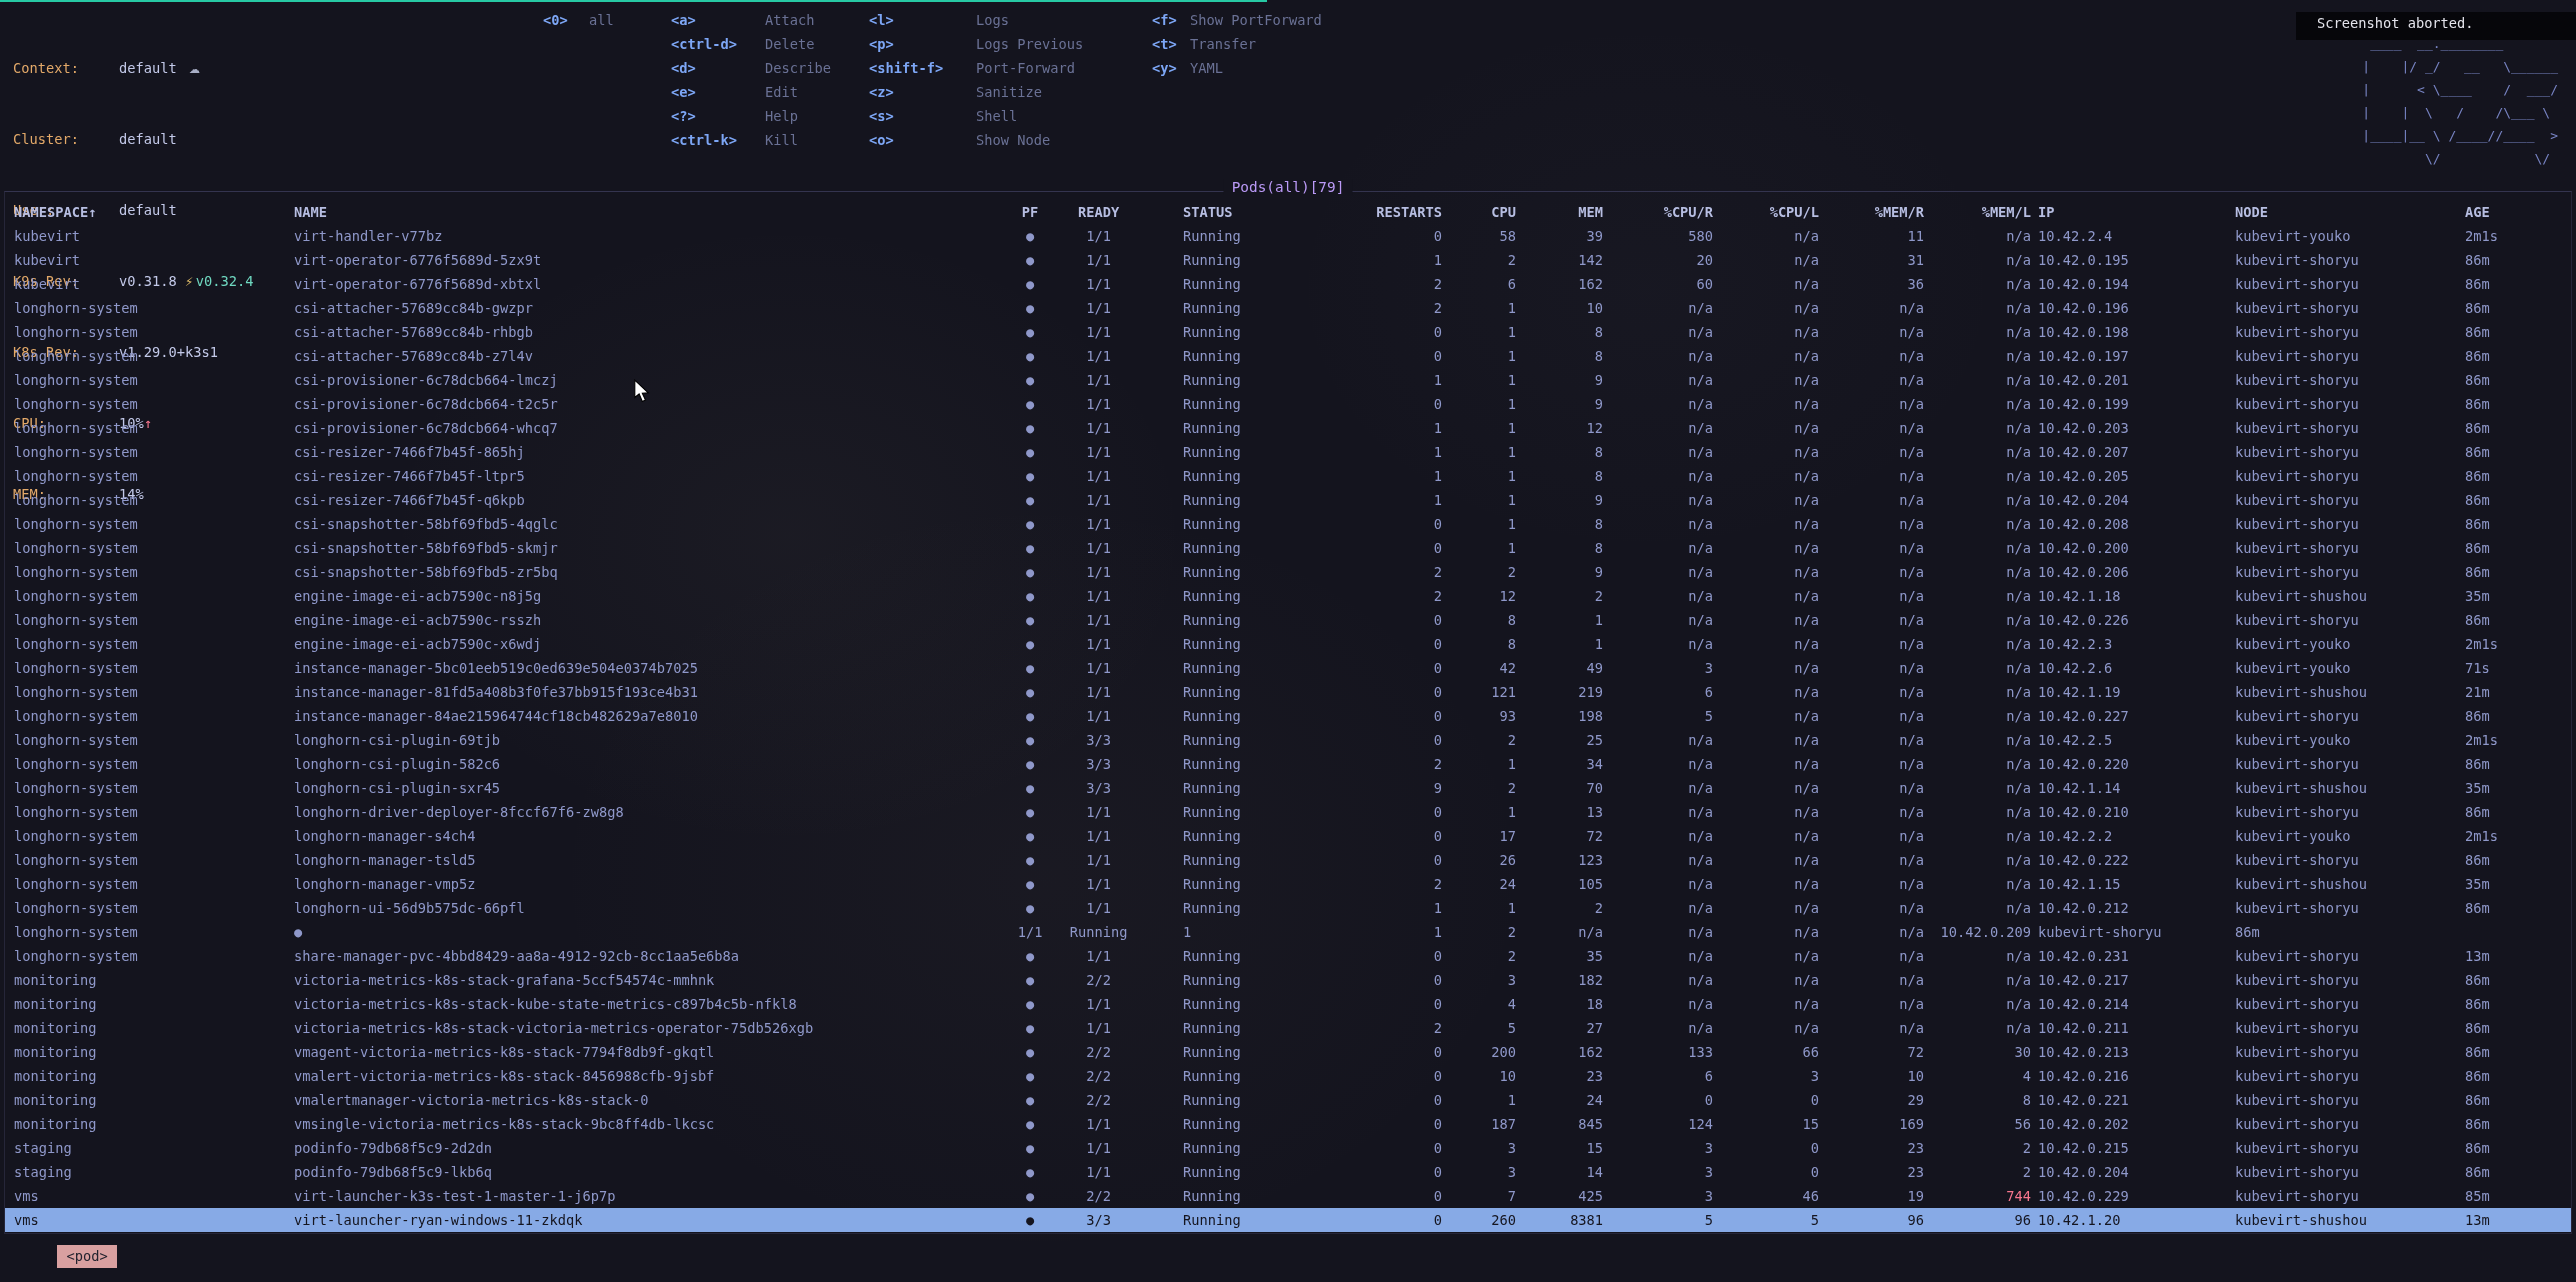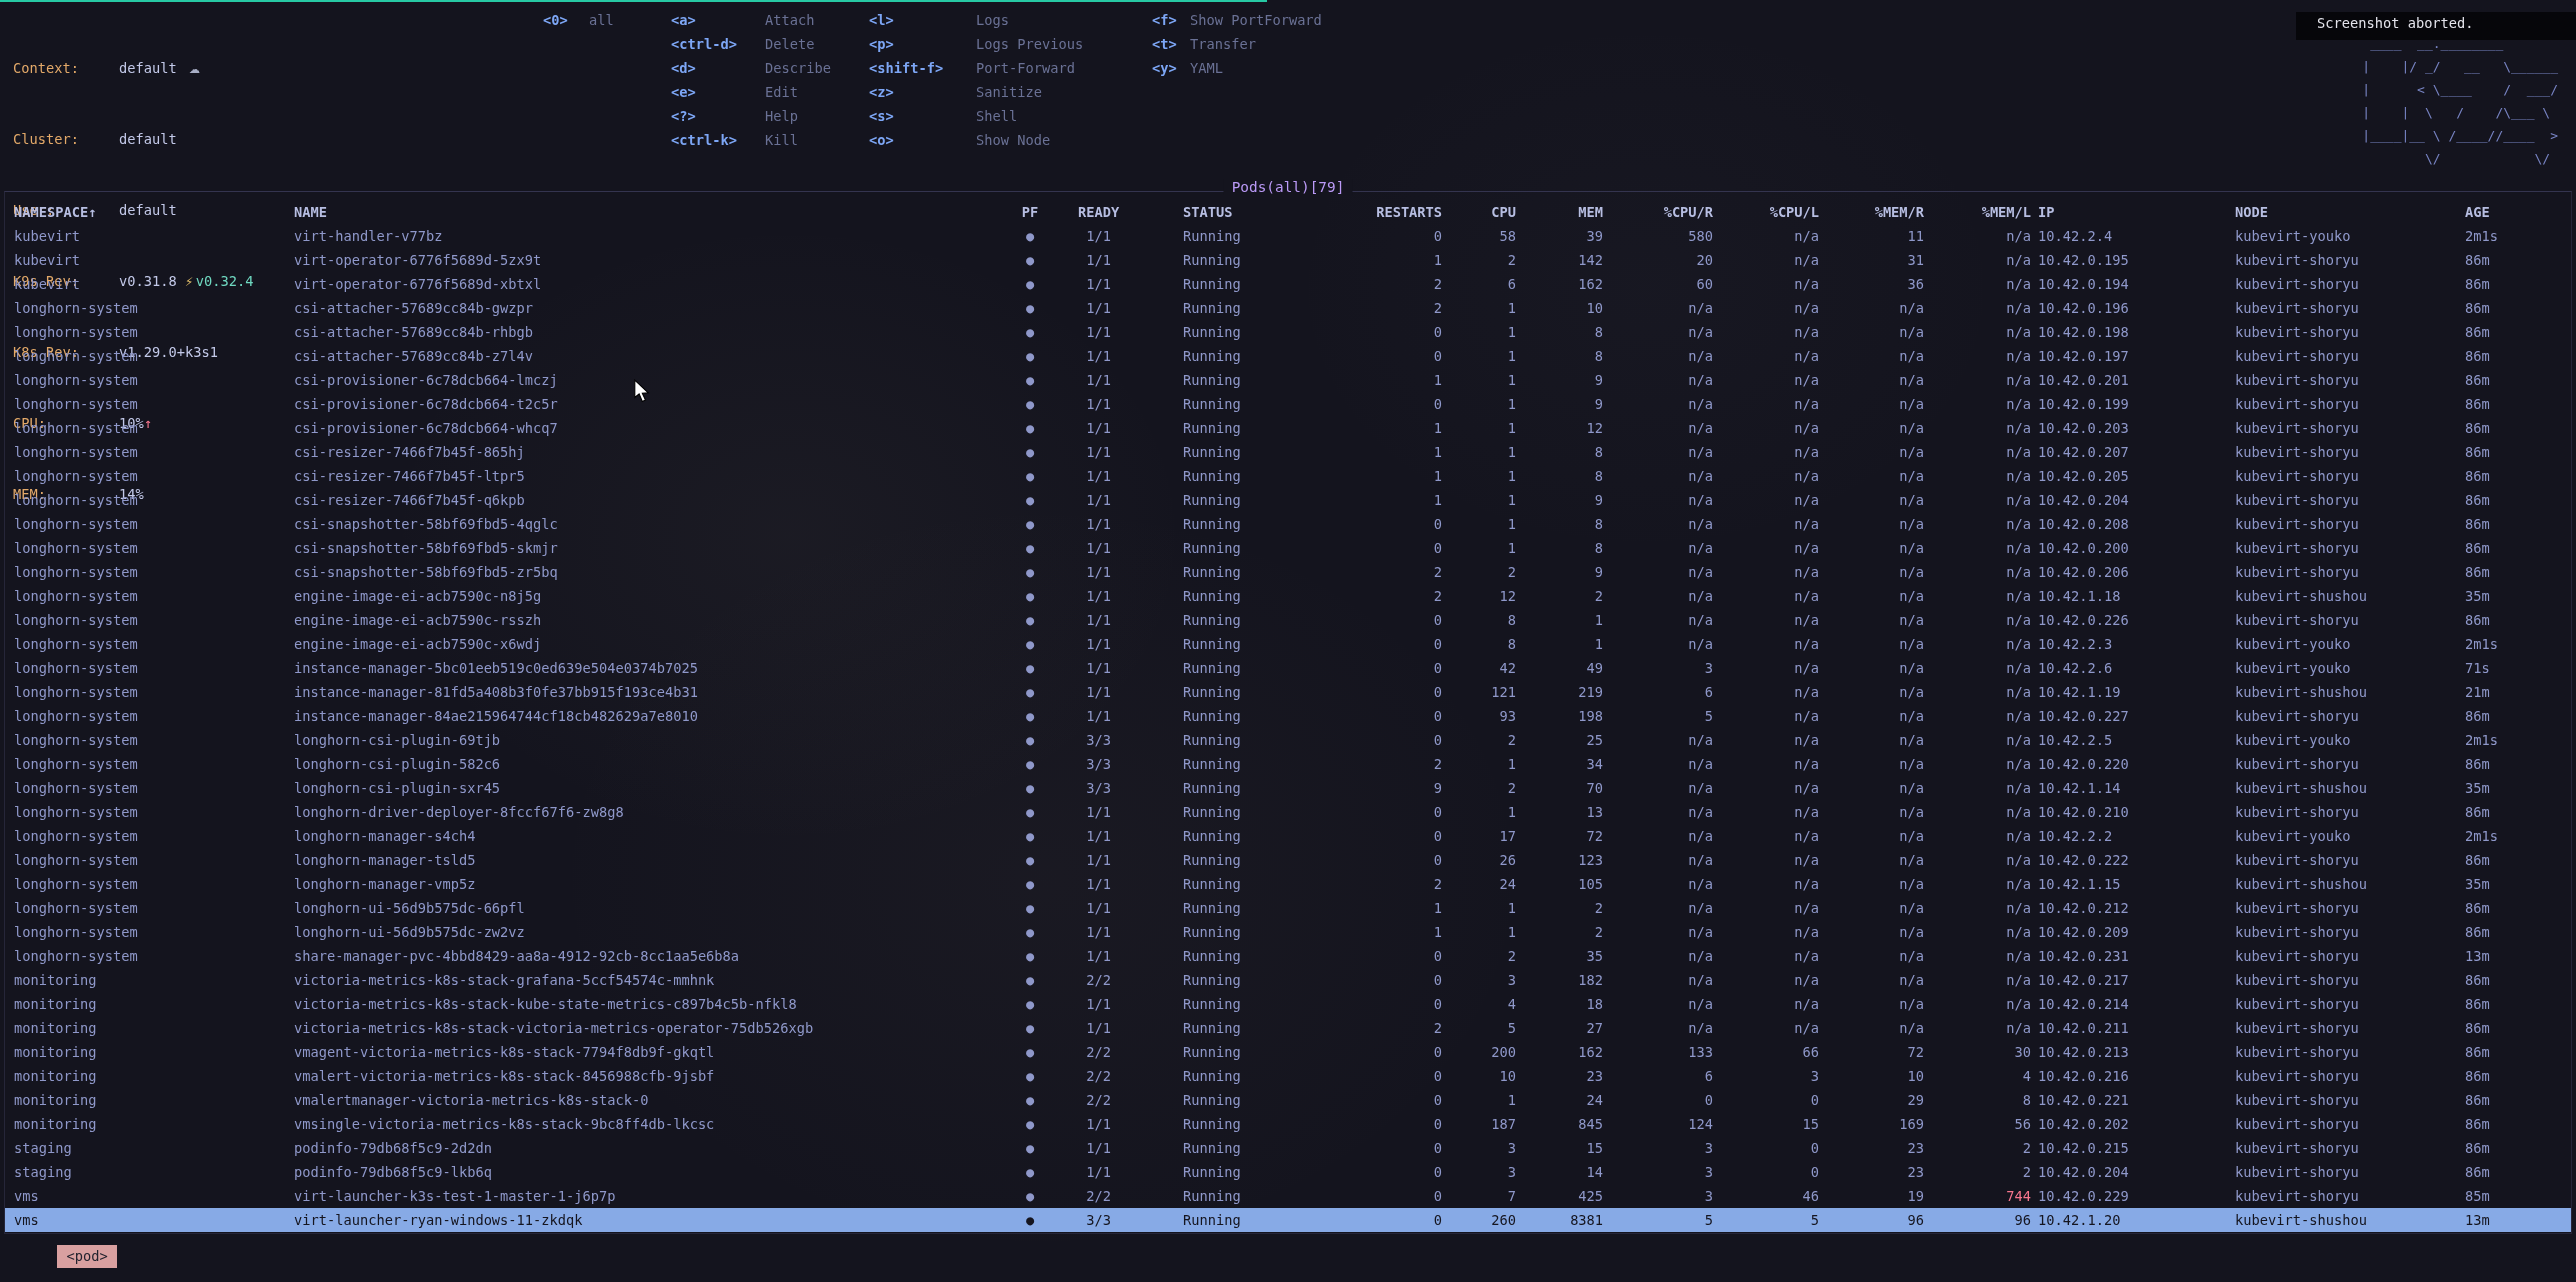--- a/index.html
+++ b/index.html
@@ -639,21 +639,20 @@
           <span class="cell">n/a</span>
           <span class="cell">n/a</span>
           <span class="cell">n/a</span>
           <span class="cell">n/a</span>
           <span class="cell">10.42.0.212</span>
           <span class="cell">kubevirt-shoryu</span>
           <span class="cell">86m</span>
         </div>
         <div class="row">
           <span class="cell">longhorn-system</span>
-          <span class="cell">longhorn-ui-56d9b575dc-zw2vz</span>
           <span class="cell">●</span>
           <span class="cell">1/1</span>
           <span class="cell">Running</span>
           <span class="cell">1</span>
           <span class="cell">1</span>
           <span class="cell">2</span>
           <span class="cell">n/a</span>
           <span class="cell">n/a</span>
           <span class="cell">n/a</span>
           <span class="cell">n/a</span>

